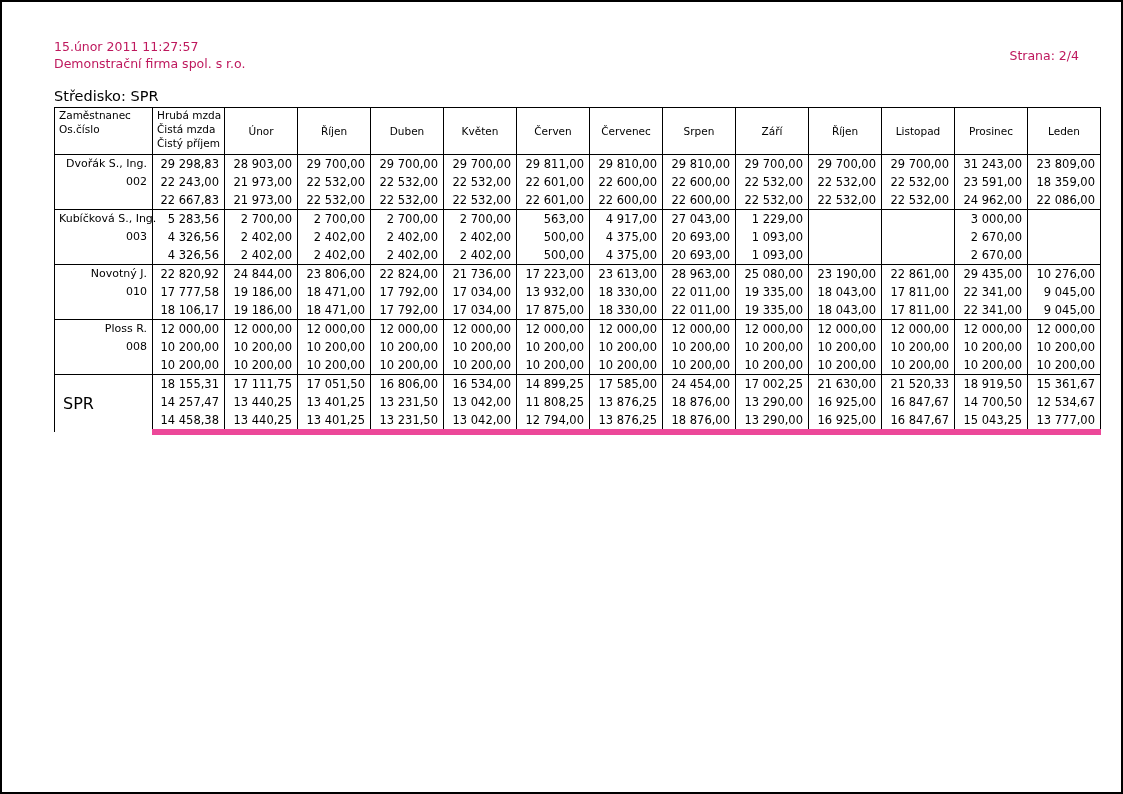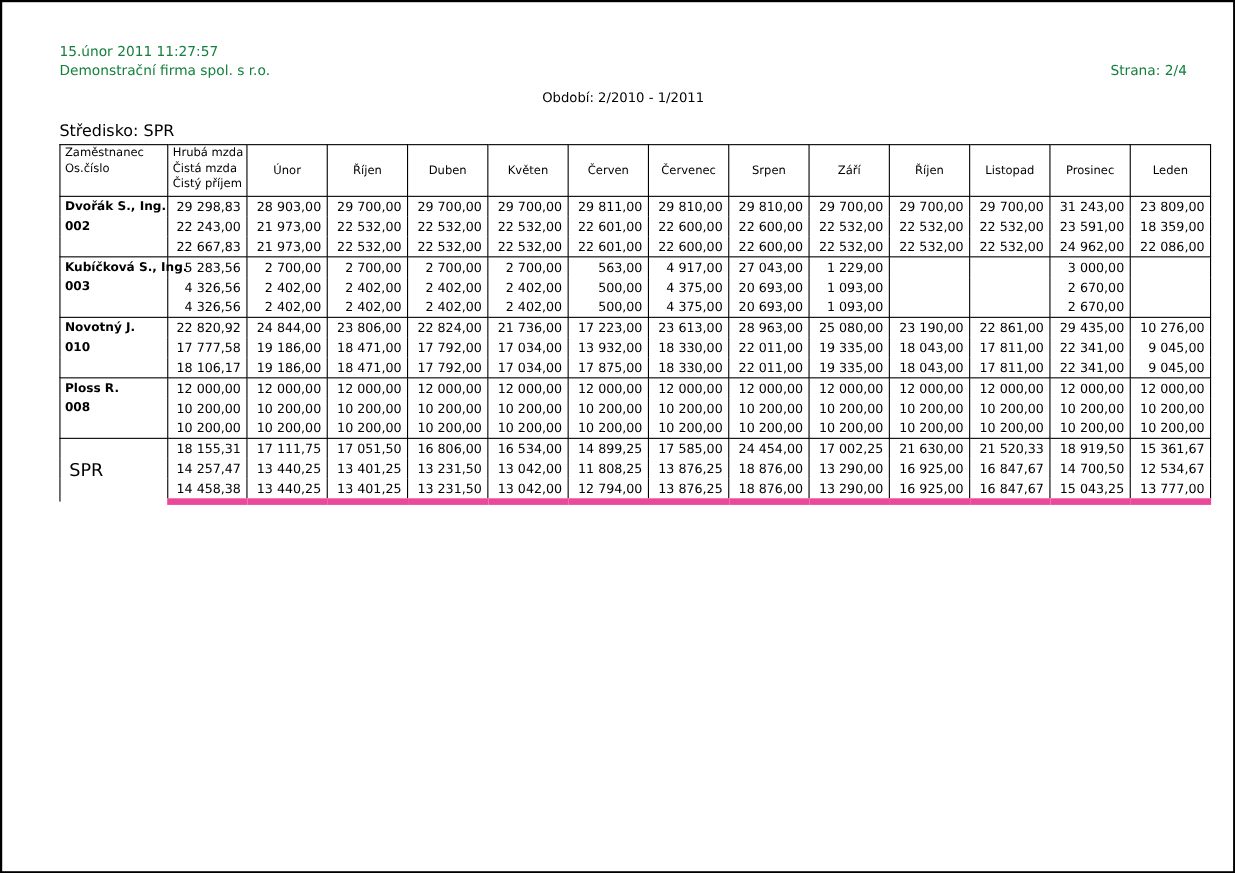--- a/index.html
+++ b/index.html
@@ -21,23 +21,23 @@
   }
   .inner {
     position: absolute;
     left: 52px;
     top: 36px;
     right: 42px;
   }
   .header-row {
     display: flex;
     justify-content: space-between;
-    align-items: flex-end;
+    align-items: center;
     font-size: 12.5px;
-    color: #15803d;
+    color: #be185d;
   }
   .header-left div {
     line-height: 17px;
   }
   .header-right {
     font-size: 12.5px;
     line-height: 17px;
   }
   .title {
     text-align: center;
@@ -102,22 +102,22 @@
     height: 18px;
     line-height: 18px;
     font-size: 11.5px;
     text-align: right;
     padding: 0 5px 0 2px;
     white-space: nowrap;
   }
   tbody.emp tr.first td { border-top: 1px solid #000; }
   tbody.emp tr.last td { border-bottom: 1px solid #000; }
   tbody.emp td.name {
-    text-align: left;
-    font-weight: bold;
+    text-align: right;
+    font-weight: normal;
     font-size: 11px;
     padding-left: 4px;
   }
   tbody.summary td {
     border-left: 1px solid #000;
     border-right: 1px solid #000;
     border-top: none;
     border-bottom: none;
     height: 18px;
     line-height: 18px;
@@ -146,21 +146,20 @@
   <div class="inner">
 
     <div class="header-row">
       <div class="header-left">
         <div>15.únor 2011  11:27:57</div>
         <div>Demonstrační firma spol. s r.o.</div>
       </div>
       <div class="header-right">Strana: 2/4</div>
     </div>
 
-    <div class="subtitle">Období:  2/2010 - 1/2011</div>
     <div class="dept">Středisko: SPR</div>
 
     <table class="report">
       <colgroup>
         <col class="colw1">
           <col class="colw2">
         <col class="colm">
           <col class="colm">
           <col class="colm">
           <col class="colm">

